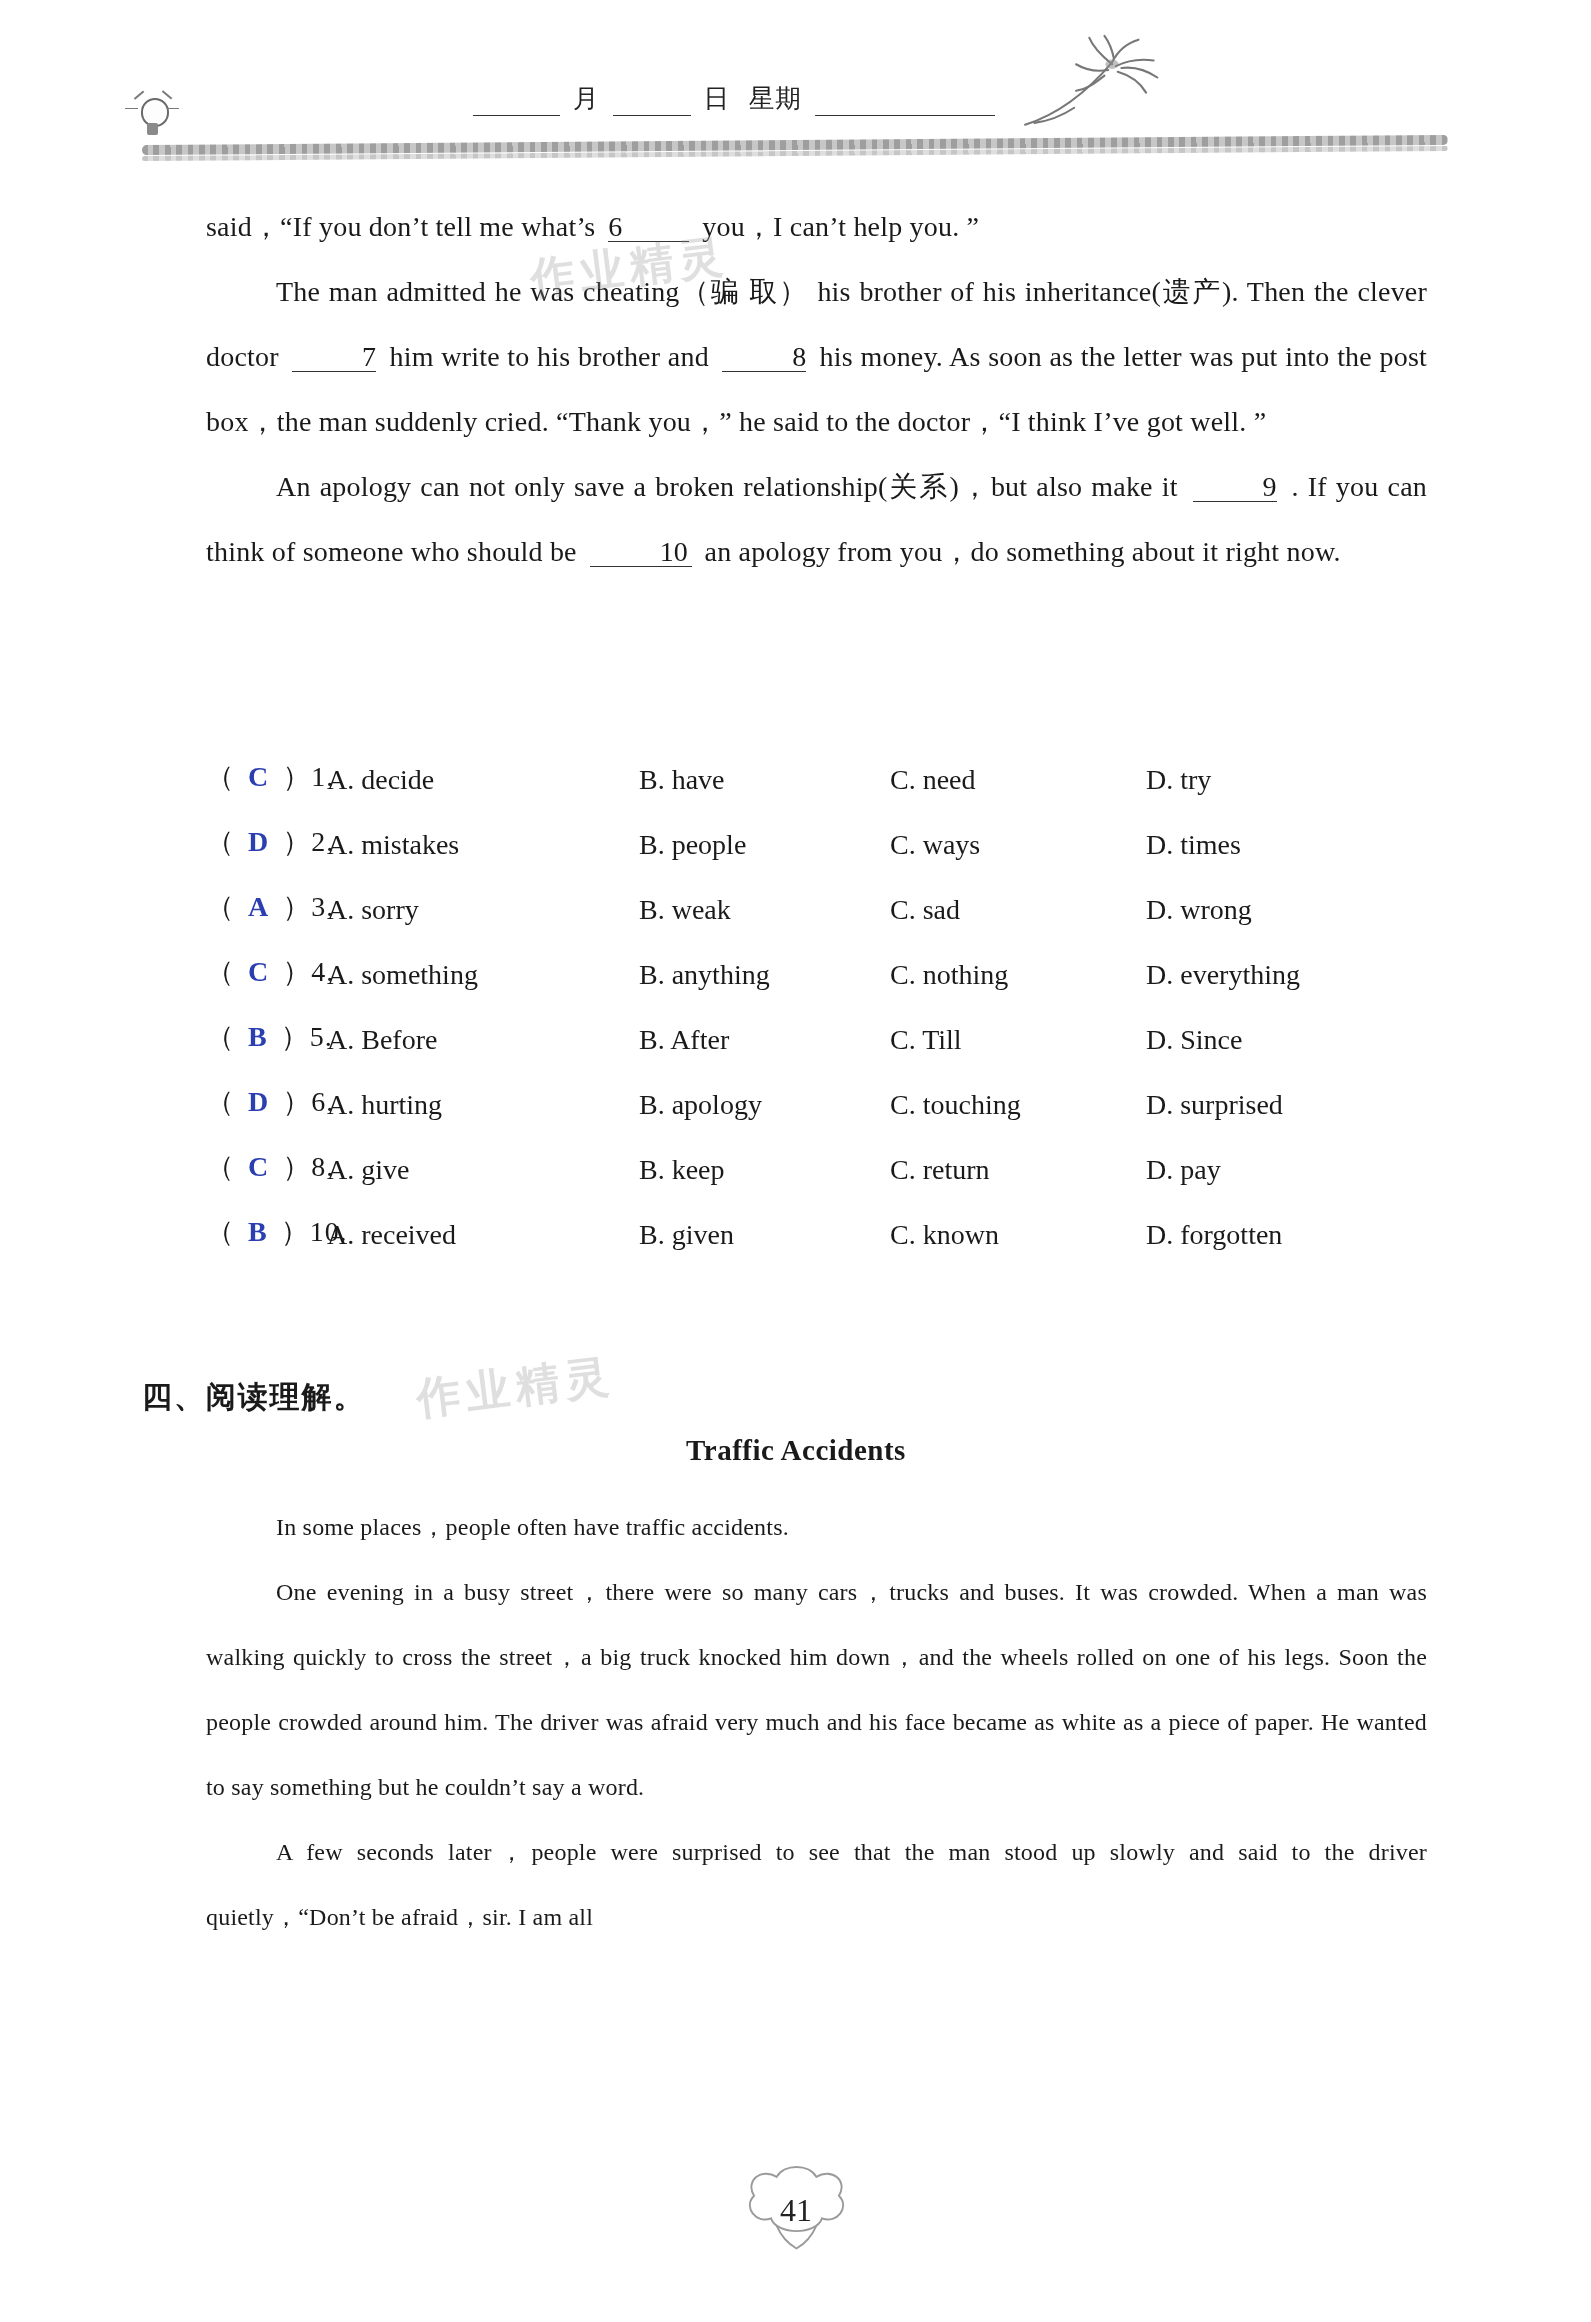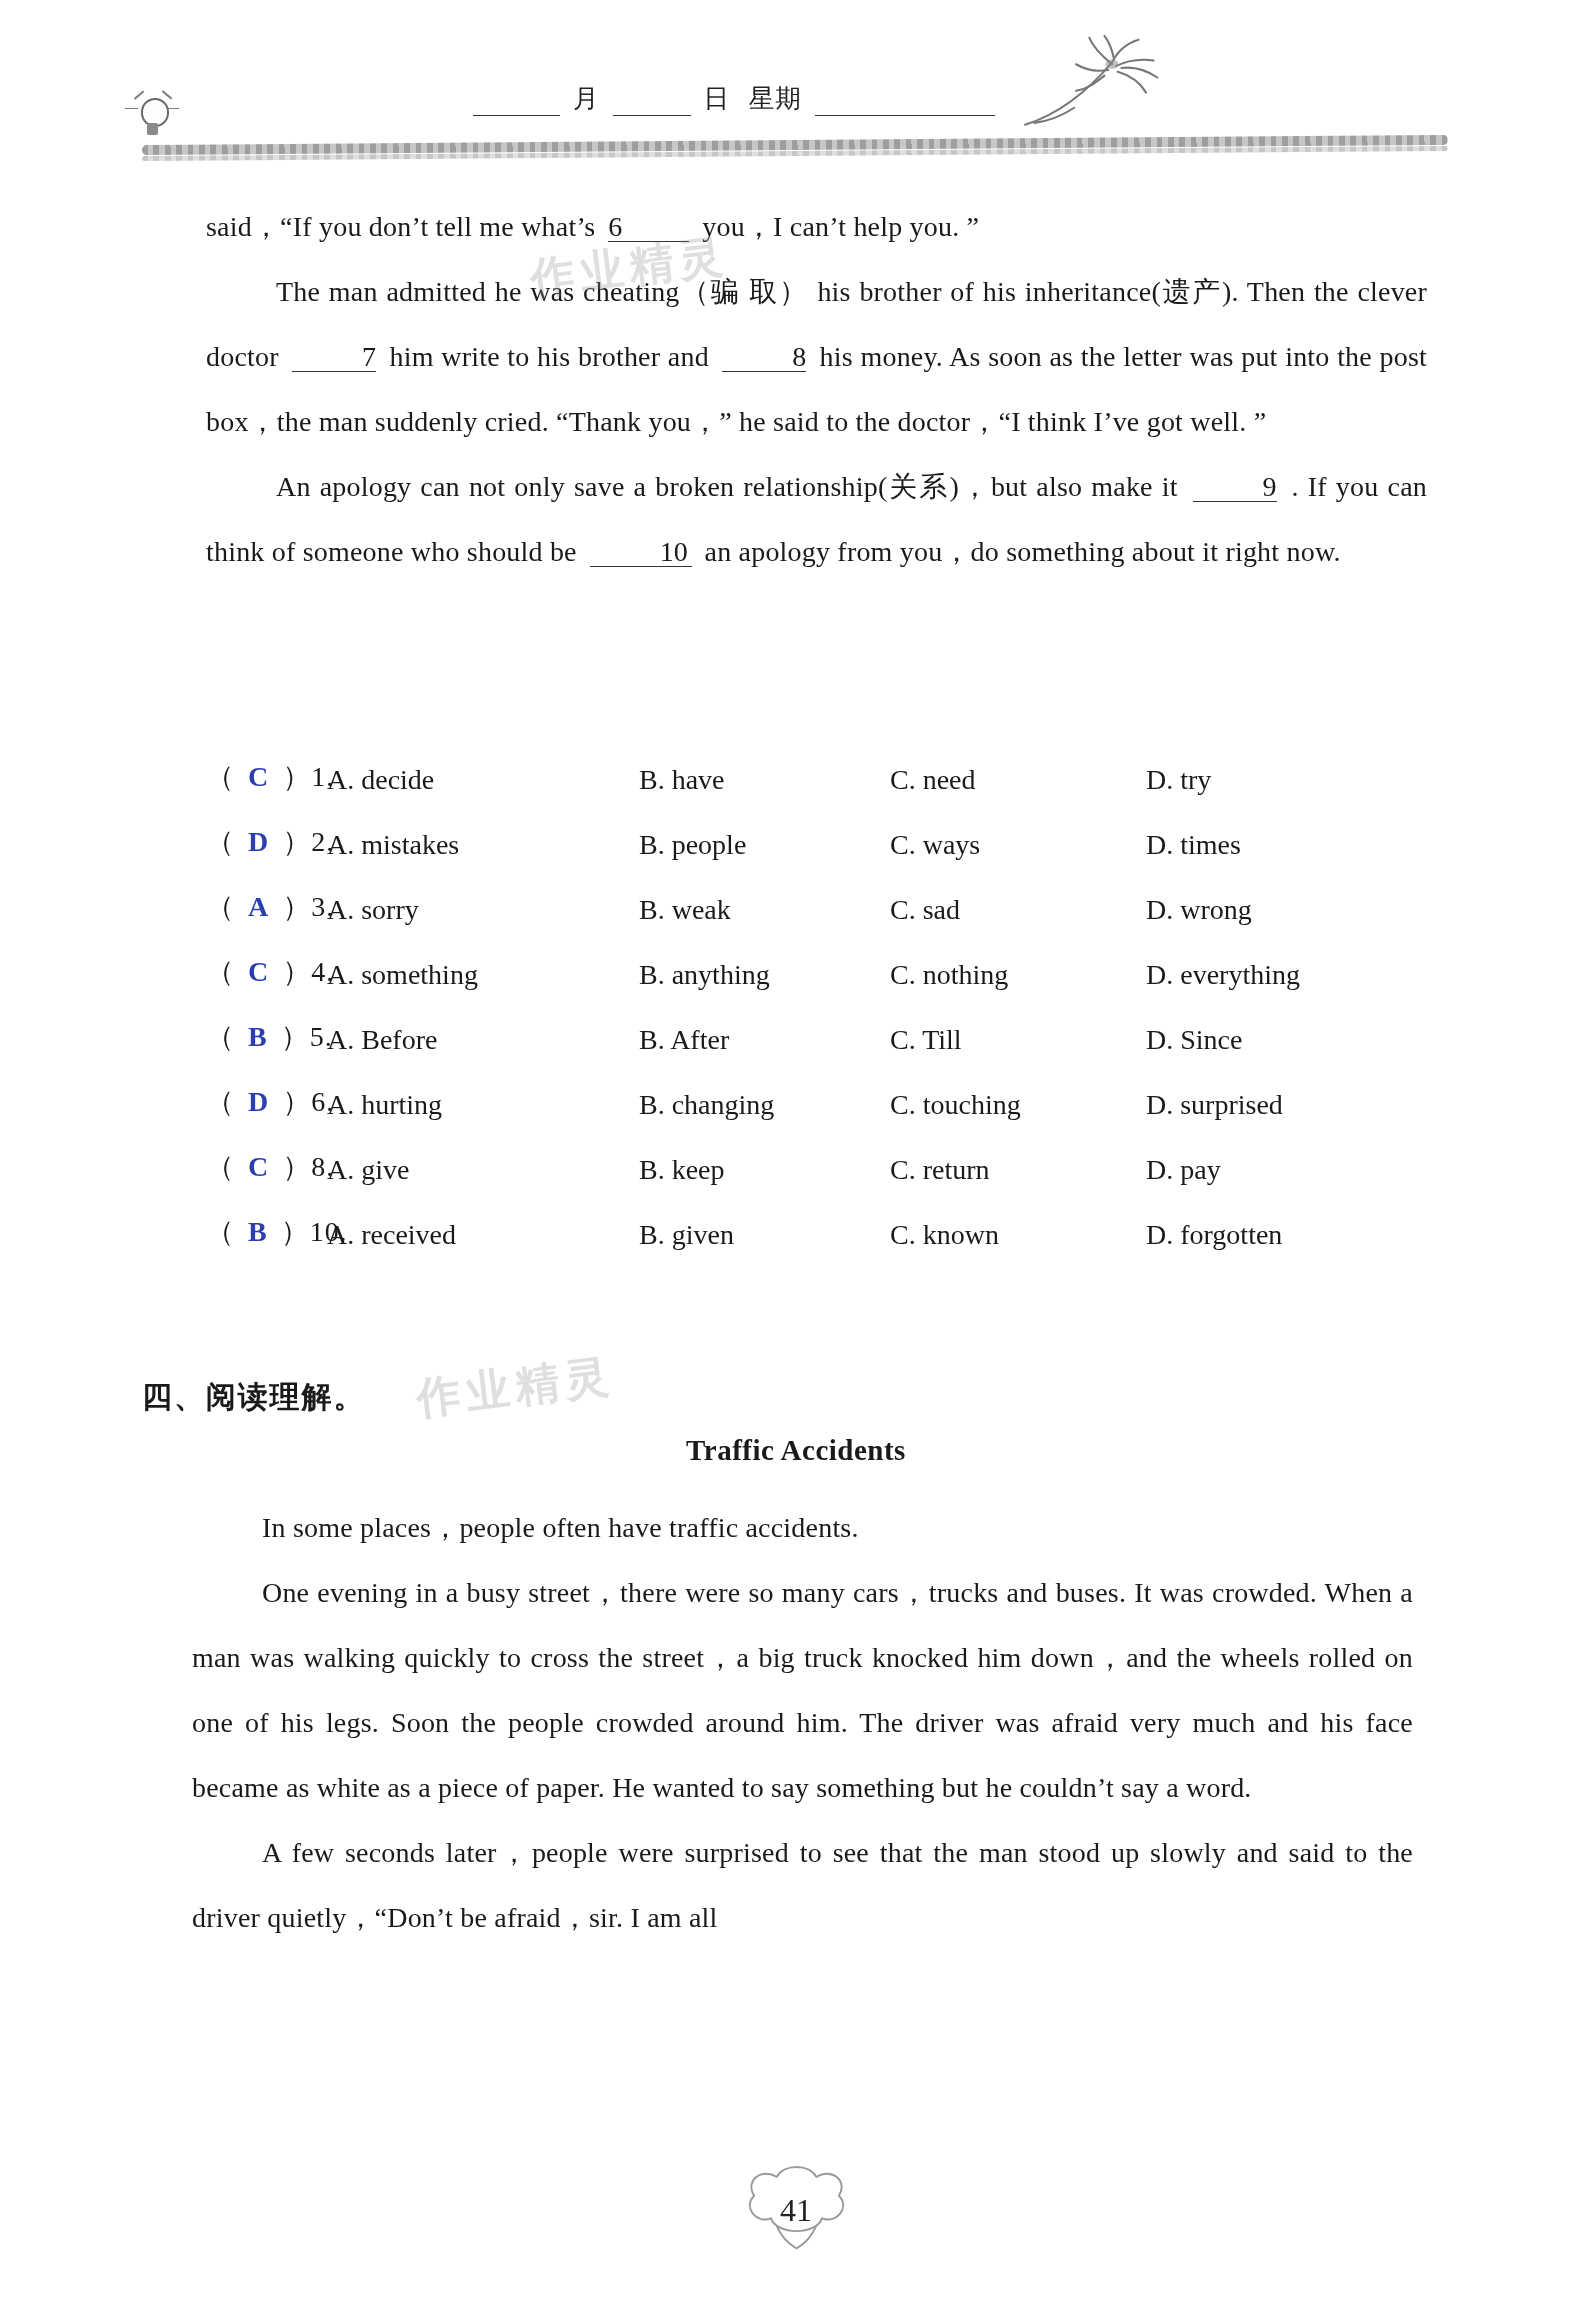--- a/index.html
+++ b/index.html
@@ -187,24 +187,24 @@
     top: 1434px;
     width: 1592px;
     text-align: center;
     font-size: 29px;
     font-weight: 700;
     letter-spacing: 0.5px;
   }
 
   .article {
     position: absolute;
-    left: 192px;
+    left: 206px;
     top: 1495px;
     width: 1221px;
-    font-size: 28px;
+    font-size: 24px;
     line-height: 65px;
   }
 
   
   .wm {
     position: absolute;
     font-family: "DejaVu Sans", sans-serif;
     font-size: 44px;
     font-weight: 700;
     color: rgba(150,150,150,0.30);
@@ -344,21 +344,21 @@
       <span class="opt-ans">（<span class="ans">B</span>）<span>5.</span></span>
       <span class="opt-a">A. Before</span>
       <span class="opt-b">B. After</span>
       <span class="opt-c">C. Till</span>
       <span class="opt-d">D. Since</span>
     </div>
 
     <div class="opt-row">
       <span class="opt-ans">（<span class="ans">D</span>）<span>6.</span></span>
       <span class="opt-a">A. hurting</span>
-      <span class="opt-b">B. changing</span>
+      <span class="opt-b">B. apology</span>
       <span class="opt-c">C. touching</span>
       <span class="opt-d">D. surprised</span>
     </div>
 
 
     <div class="opt-row">
       <span class="opt-ans">（<span class="ans">C</span>）<span>8.</span></span>
       <span class="opt-a">A. give</span>
       <span class="opt-b">B. keep</span>
       <span class="opt-c">C. return</span>

